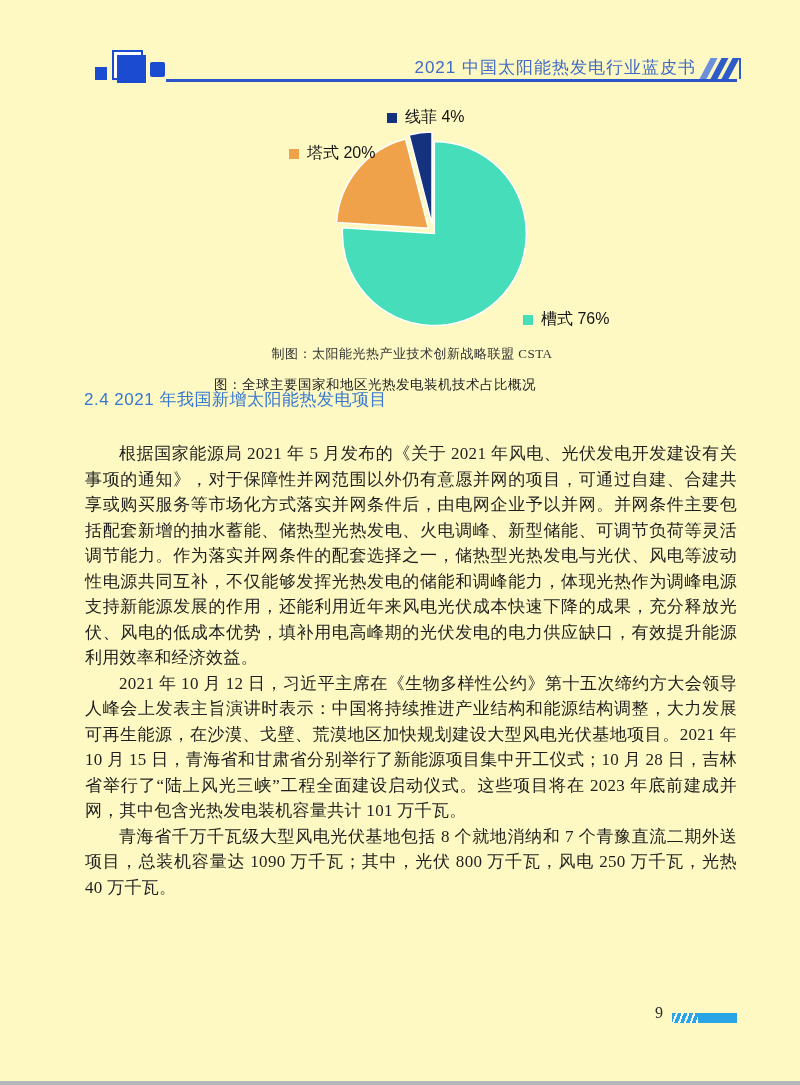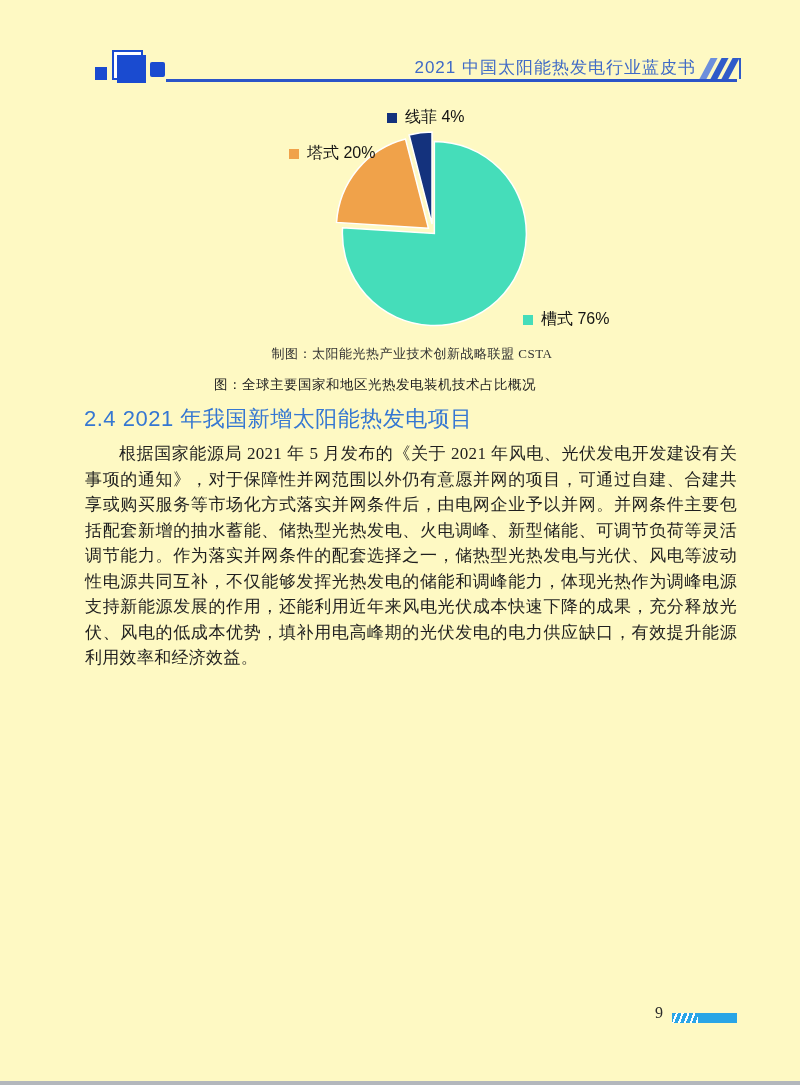--- a/index.html
+++ b/index.html
@@ -35,22 +35,22 @@
   .chart-credit{
     position:absolute;left:0;top:345px;width:800px;text-align:center;font-size:13px;color:#333;
     transform:translateX(12px);letter-spacing:0.5px;
   }
   .figure-caption{
     position:absolute;left:0;top:376px;width:800px;text-align:center;font-size:13.5px;color:#222;
     transform:translateX(-25px);letter-spacing:0.5px;
   }
   
   .section-heading{
-    position:absolute;left:84px;top:404px;margin:0;font-family:"Liberation Sans","DejaVu Sans",sans-serif;
-    font-size:22px;font-weight:500;color:#3577D2;letter-spacing:0.5px;
+    position:absolute;left:84px;top:388px;margin:0;font-family:"Liberation Sans","DejaVu Sans",sans-serif;
+    font-size:17px;font-weight:500;color:#3577D2;letter-spacing:0.5px;
   }
   .body-text{position:absolute;left:85px;top:441px;width:652px;}
   .body-text p{
     margin:0;font-size:17px;line-height:25.5px;color:#1f1f1f;text-align:justify;
     text-indent:2em;letter-spacing:0.3px;
   }
   
   .page-number{position:absolute;left:655px;top:1004px;font-size:16px;color:#2b2b2b;}
   .footer-bar{position:absolute;left:672px;top:1013px;width:65px;height:10px;background:#29A5E6;}
   .footer-bar::before{
@@ -101,19 +101,21 @@
       <span>线菲 4%</span>
     </div>
 
     <div class="chart-credit">制图：太阳能光热产业技术创新战略联盟 CSTA</div>
     <div class="figure-caption">图：全球主要国家和地区光热发电装机技术占比概况</div>
   </div>
 
   <h2 class="section-heading">2.4 2021 年我国新增太阳能热发电项目</h2>
   <div class="body-text">
     <p>根据国家能源局 2021 年 5 月发布的《关于 2021 年风电、光伏发电开发建设有关事项的通知》，对于保障性并网范围以外仍有意愿并网的项目，可通过自建、合建共享或购买服务等市场化方式落实并网条件后，由电网企业予以并网。并网条件主要包括配套新增的抽水蓄能、储热型光热发电、火电调峰、新型储能、可调节负荷等灵活调节能力。作为落实并网条件的配套选择之一，储热型光热发电与光伏、风电等波动性电源共同互补，不仅能够发挥光热发电的储能和调峰能力，体现光热作为调峰电源支持新能源发展的作用，还能利用近年来风电光伏成本快速下降的成果，充分释放光伏、风电的低成本优势，填补用电高峰期的光伏发电的电力供应缺口，有效提升能源利用效率和经济效益。</p>
+    <p>2021 年 10 月 12 日，习近平主席在《生物多样性公约》第十五次缔约方大会领导人峰会上发表主旨演讲时表示：中国将持续推进产业结构和能源结构调整，大力发展可再生能源，在沙漠、戈壁、荒漠地区加快规划建设大型风电光伏基地项目。2021 年 10 月 15 日，青海省和甘肃省分别举行了新能源项目集中开工仪式；10 月 28 日，吉林省举行了“陆上风光三峡”工程全面建设启动仪式。这些项目将在 2023 年底前建成并网，其中包含光热发电装机容量共计 101 万千瓦。</p>
+    <p>青海省千万千瓦级大型风电光伏基地包括 8 个就地消纳和 7 个青豫直流二期外送项目，总装机容量达 1090 万千瓦；其中，光伏 800 万千瓦，风电 250 万千瓦，光热 40 万千瓦。</p>
   </div>
 
   <div class="page-number">9</div>
   <div class="footer-bar"></div>
   <div class="page-edge"></div>
 
 </div>
 
 </body></html>

